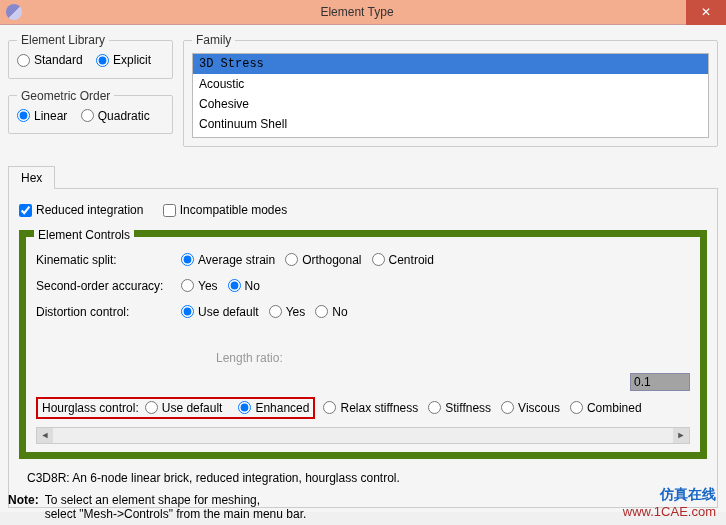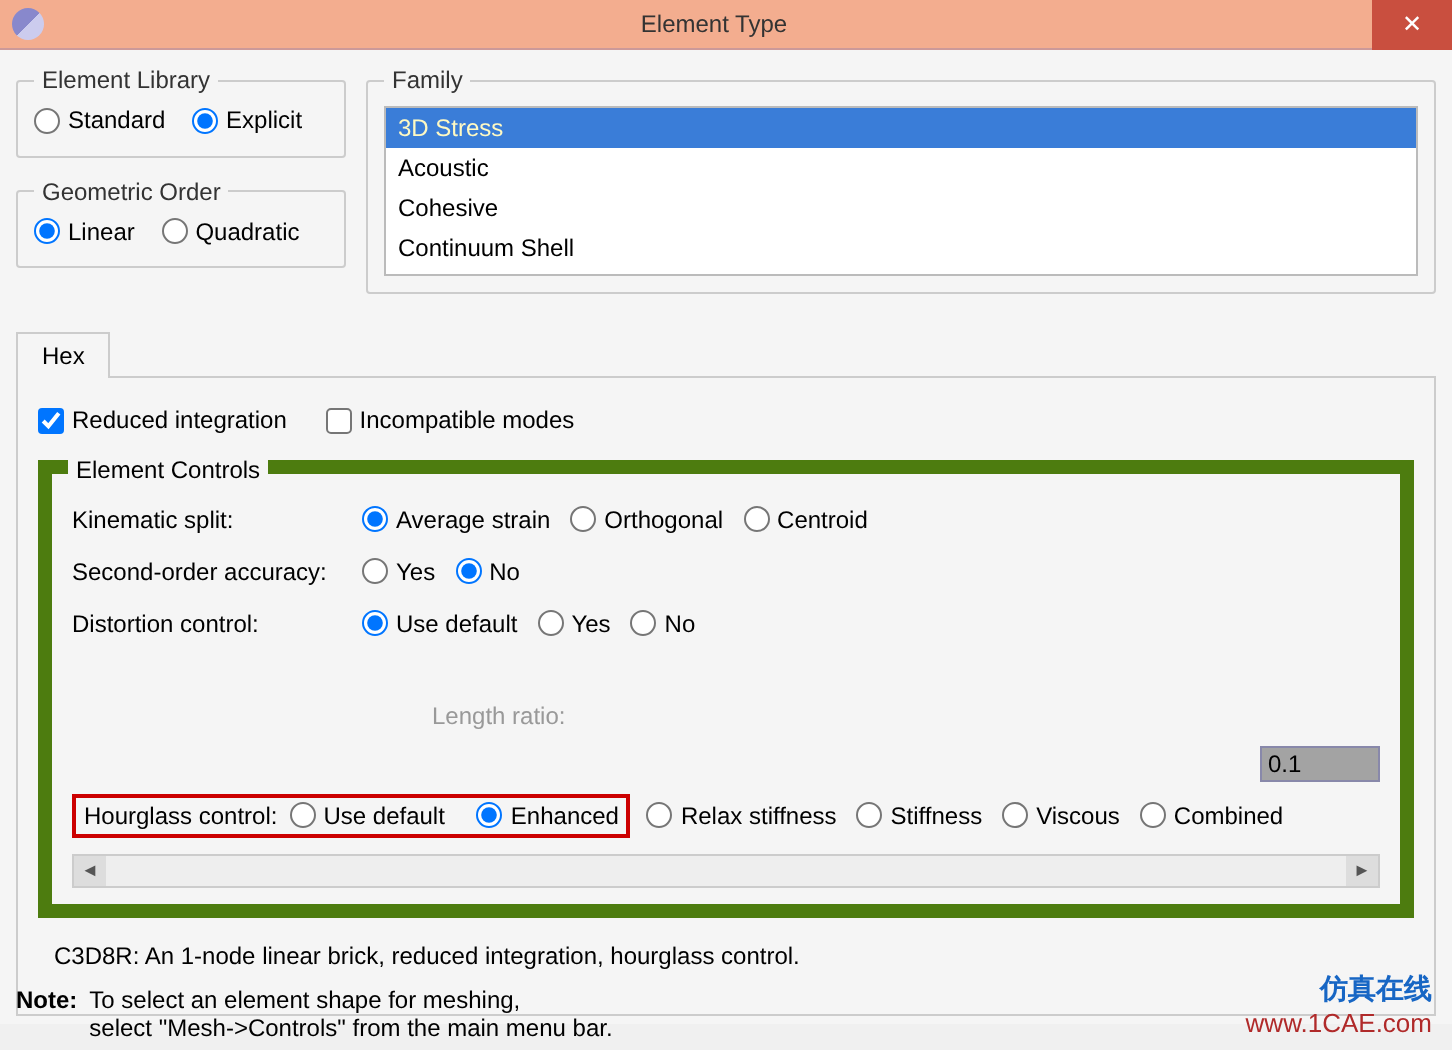--- a/index.html
+++ b/index.html
@@ -9,21 +9,21 @@
 .titlebar .title { flex: 1; text-align: center; color: #333; }
 .closebtn { width: 40px; height: 25px; background: #c94f3f; display: flex; align-items: center; justify-content: center; color: #fff; }
 .main { padding: 8px 8px 4px 8px; background: #f5f5f5; }
 .row { display: flex; gap: 10px; }
 fieldset { border: 1px solid #ccc; border-radius: 2px; margin: 0; padding: 6px 8px 8px 8px; background: #f5f5f5; }
 legend { color: #333; padding: 0 4px; font-size: 12px; }
 .radlabel { display: inline-flex; align-items: center; gap: 4px; margin-right: 10px; cursor: pointer; }
 input[type=radio], input[type=checkbox] { margin: 0; }
 .famlist { height: 85px; overflow-y: scroll; background: #fff; border: 1px solid #bbb; position: relative; }
 .famitem { padding: 3px 6px; }
-.famitem.sel { background: #3a7dd8; color: #fef9c3; }
+.famitem.sel { background: #3a7dd8; color: #000000; font-family: Liberation Mono, monospace; }
 .tabs { margin-top: 18px; }
 .tabhead { display: inline-block; padding: 4px 12px; background: #f5f5f5; border: 1px solid #ccc; border-bottom: none; position: relative; top: 1px; }
 .tabbody { border: 1px solid #ccc; padding: 10px; background: #f5f5f5; }
 .ckrow { margin: 4px 0 10px 0; }
 .ckrow label { display: inline-flex; align-items: center; gap: 4px; margin-right: 16px; }
 .ec { border: 7px solid #4d7c0f; padding: 10px 10px 8px 10px; position: relative; }
 .ec .legend { position: absolute; top: -9px; left: 8px; background: #f5f5f5; padding: 0 4px; }
 .ecrow { display: flex; align-items: center; min-height: 26px; }
 .ecrow .lbl { width: 145px; }
 .opts { display: flex; align-items: flex-start; gap: 0; flex-wrap: nowrap; }
@@ -188,21 +188,21 @@
               </label>
           </div>
         </div>
 
         <div class="hscroll">
           <div class="arr">◄</div>
           <div class="arr">►</div>
         </div>
       </div>
 
-      <div class="desc">C3D8R:  An 1-node linear brick, reduced integration, hourglass control.</div>
+      <div class="desc">C3D8R:  An 6-node linear brick, reduced integration, hourglass control.</div>
     </div>
   </div>
 </div>
 
 <div class="note">
   <div class="nb">Note:</div>
   <div>
     <div>To select an element shape for meshing,</div>
     <div>select "Mesh-&gt;Controls" from the main menu bar.</div>
   </div>

